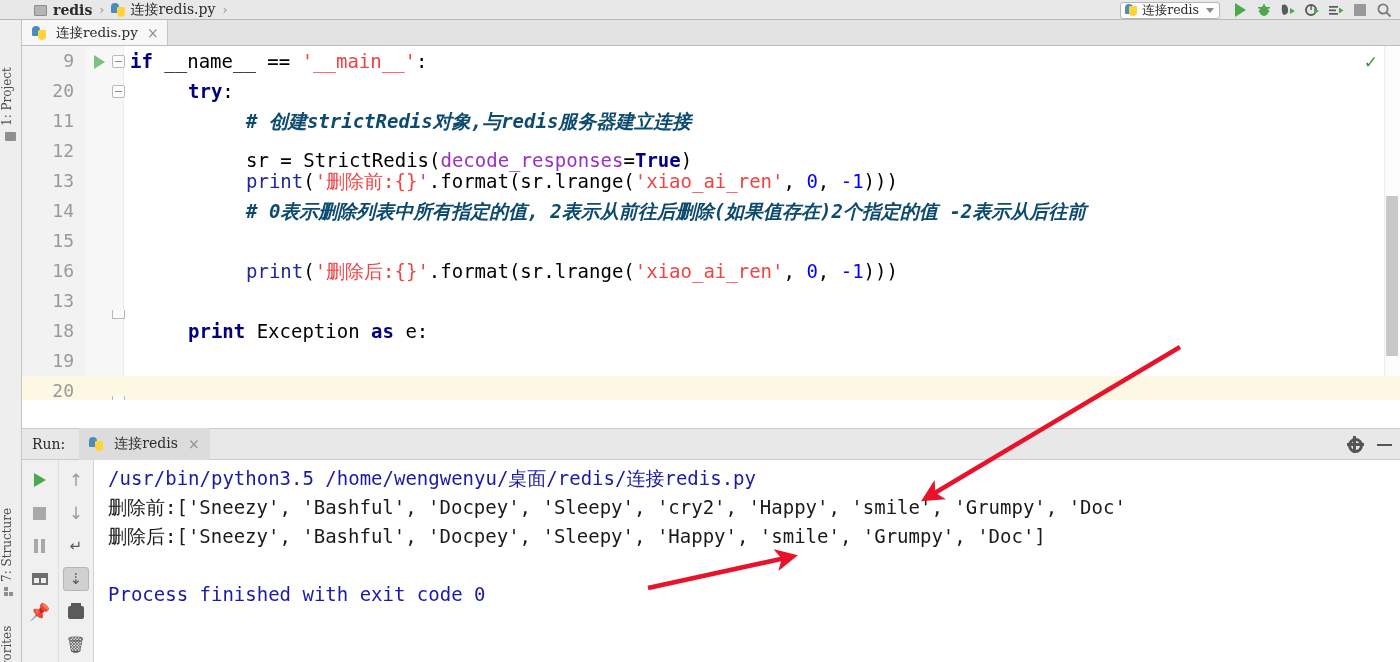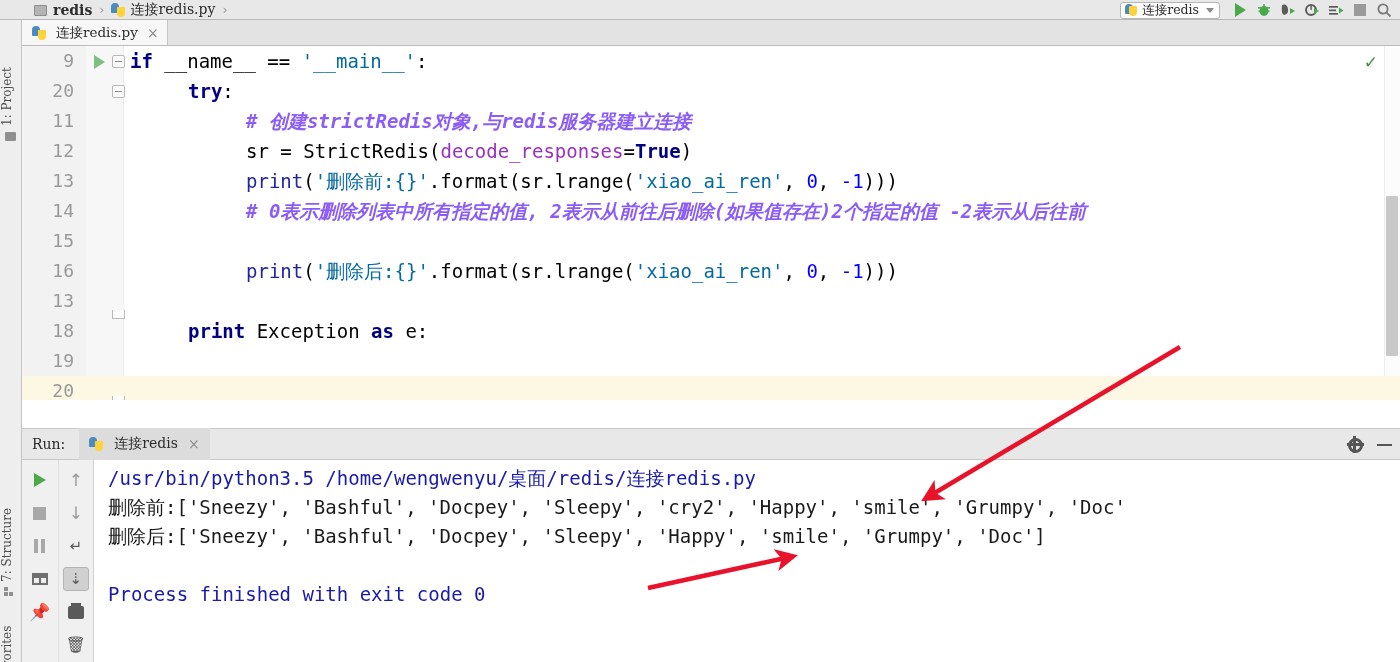--- a/index.html
+++ b/index.html
@@ -125,24 +125,24 @@
     line-height: 30px; text-align: right; padding-right: 12px;
     font-family: "DejaVu Sans Mono", monospace; font-size: 18px; color: #999999;
     background: #f2f2f2;
   }
   .code {
     position: absolute; left: 108px; top: 0; height: 30px; line-height: 30px;
     font-family: "DejaVu Sans Mono", monospace; font-size: 19px;
     white-space: pre; color: #000000;
   }
   .kw    { color: #000080; font-weight: bold; }
-  .str   { color: #0369a1; }
+  .str   { color: #ef4444; }
   .num   { color: #0000ff; }
   .param { color: #9b30c0; }
-  .cmt   { color: #8b5cf6; font-style: italic; font-weight: bold; }
+  .cmt   { color: #0c4a6e; font-style: italic; font-weight: bold; }
   .pcall { color: #23259e; }
 
   .run-marker {
     position: absolute; left: 72px; top: 9px;
     width: 0; height: 0;
     border-left: 11px solid #7fbf7f; border-top: 7px solid transparent; border-bottom: 7px solid transparent;
   }
   .fold {
     position: absolute; width: 13px; height: 13px;
     border: 1px solid #b9b9b9; background: #fbfbfb; border-radius: 2px;
@@ -349,21 +349,21 @@
         <div class="row">
           <div class="lnum">20</div>
           <div class="code" style="left: 166px;"><span class="kw">try</span><span>:</span></div>
         </div>
         <div class="row">
           <div class="lnum">11</div>
           <div class="code" style="left: 224px;"><span class="cmt"># 创建strictRedis对象,与redis服务器建立连接</span></div>
         </div>
         <div class="row">
           <div class="lnum">12</div>
-          <div class="code" style="left: 224px;"><span>sr = StrictRedis(</span><span class="param">decode_responses</span><span>=</span><span class="kw">True</span><span>)</span></div>
+          <div class="code" style="left: 224px; margin-top: 9px;"><span>sr = StrictRedis(</span><span class="param">decode_responses</span><span>=</span><span class="kw">True</span><span>)</span></div>
         </div>
         <div class="row">
           <div class="lnum">13</div>
           <div class="code" style="left: 224px;"><span class="pcall">print</span><span>(</span><span class="str">'删除前:{}'</span><span>.format(sr.lrange(</span><span class="str">'xiao_ai_ren'</span><span>, </span><span class="num">0</span><span>, </span><span class="num">-1</span><span>)))</span></div>
         </div>
         <div class="row">
           <div class="lnum">14</div>
           <div class="code" style="left: 224px;"><span class="cmt"># 0表示删除列表中所有指定的值, 2表示从前往后删除(如果值存在)2个指定的值 -2表示从后往前</span></div>
         </div>
         <div class="row">

